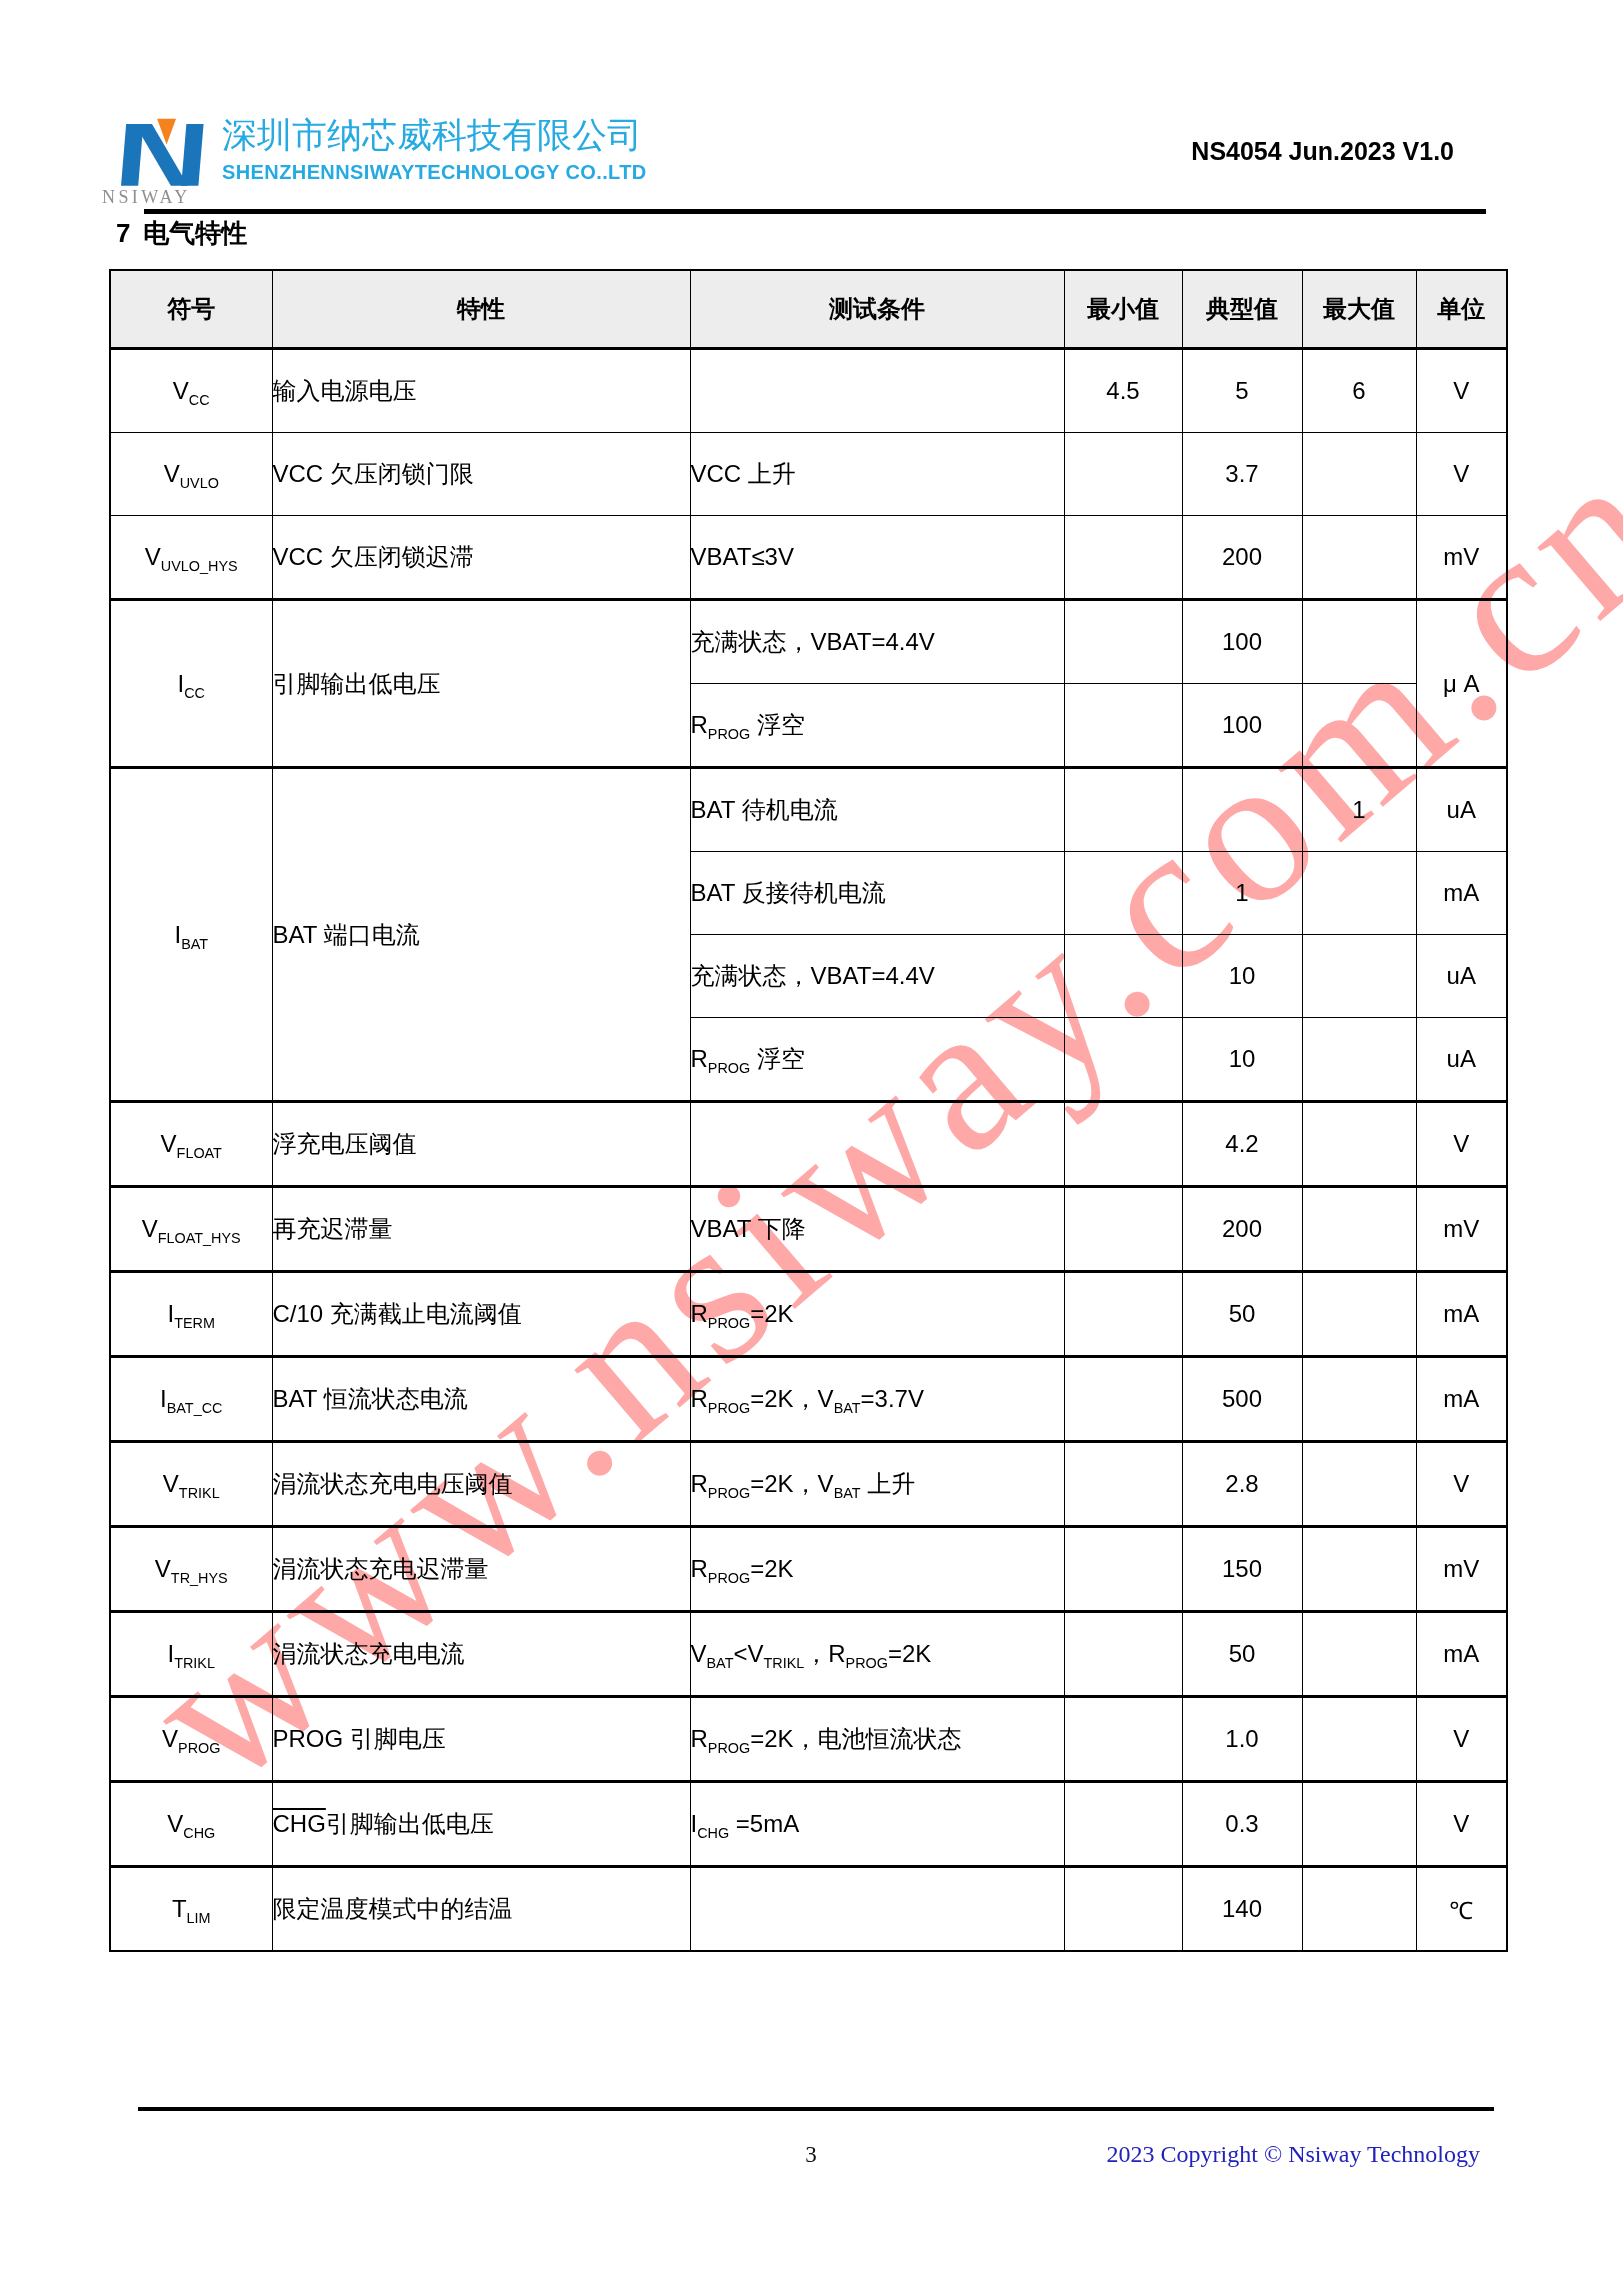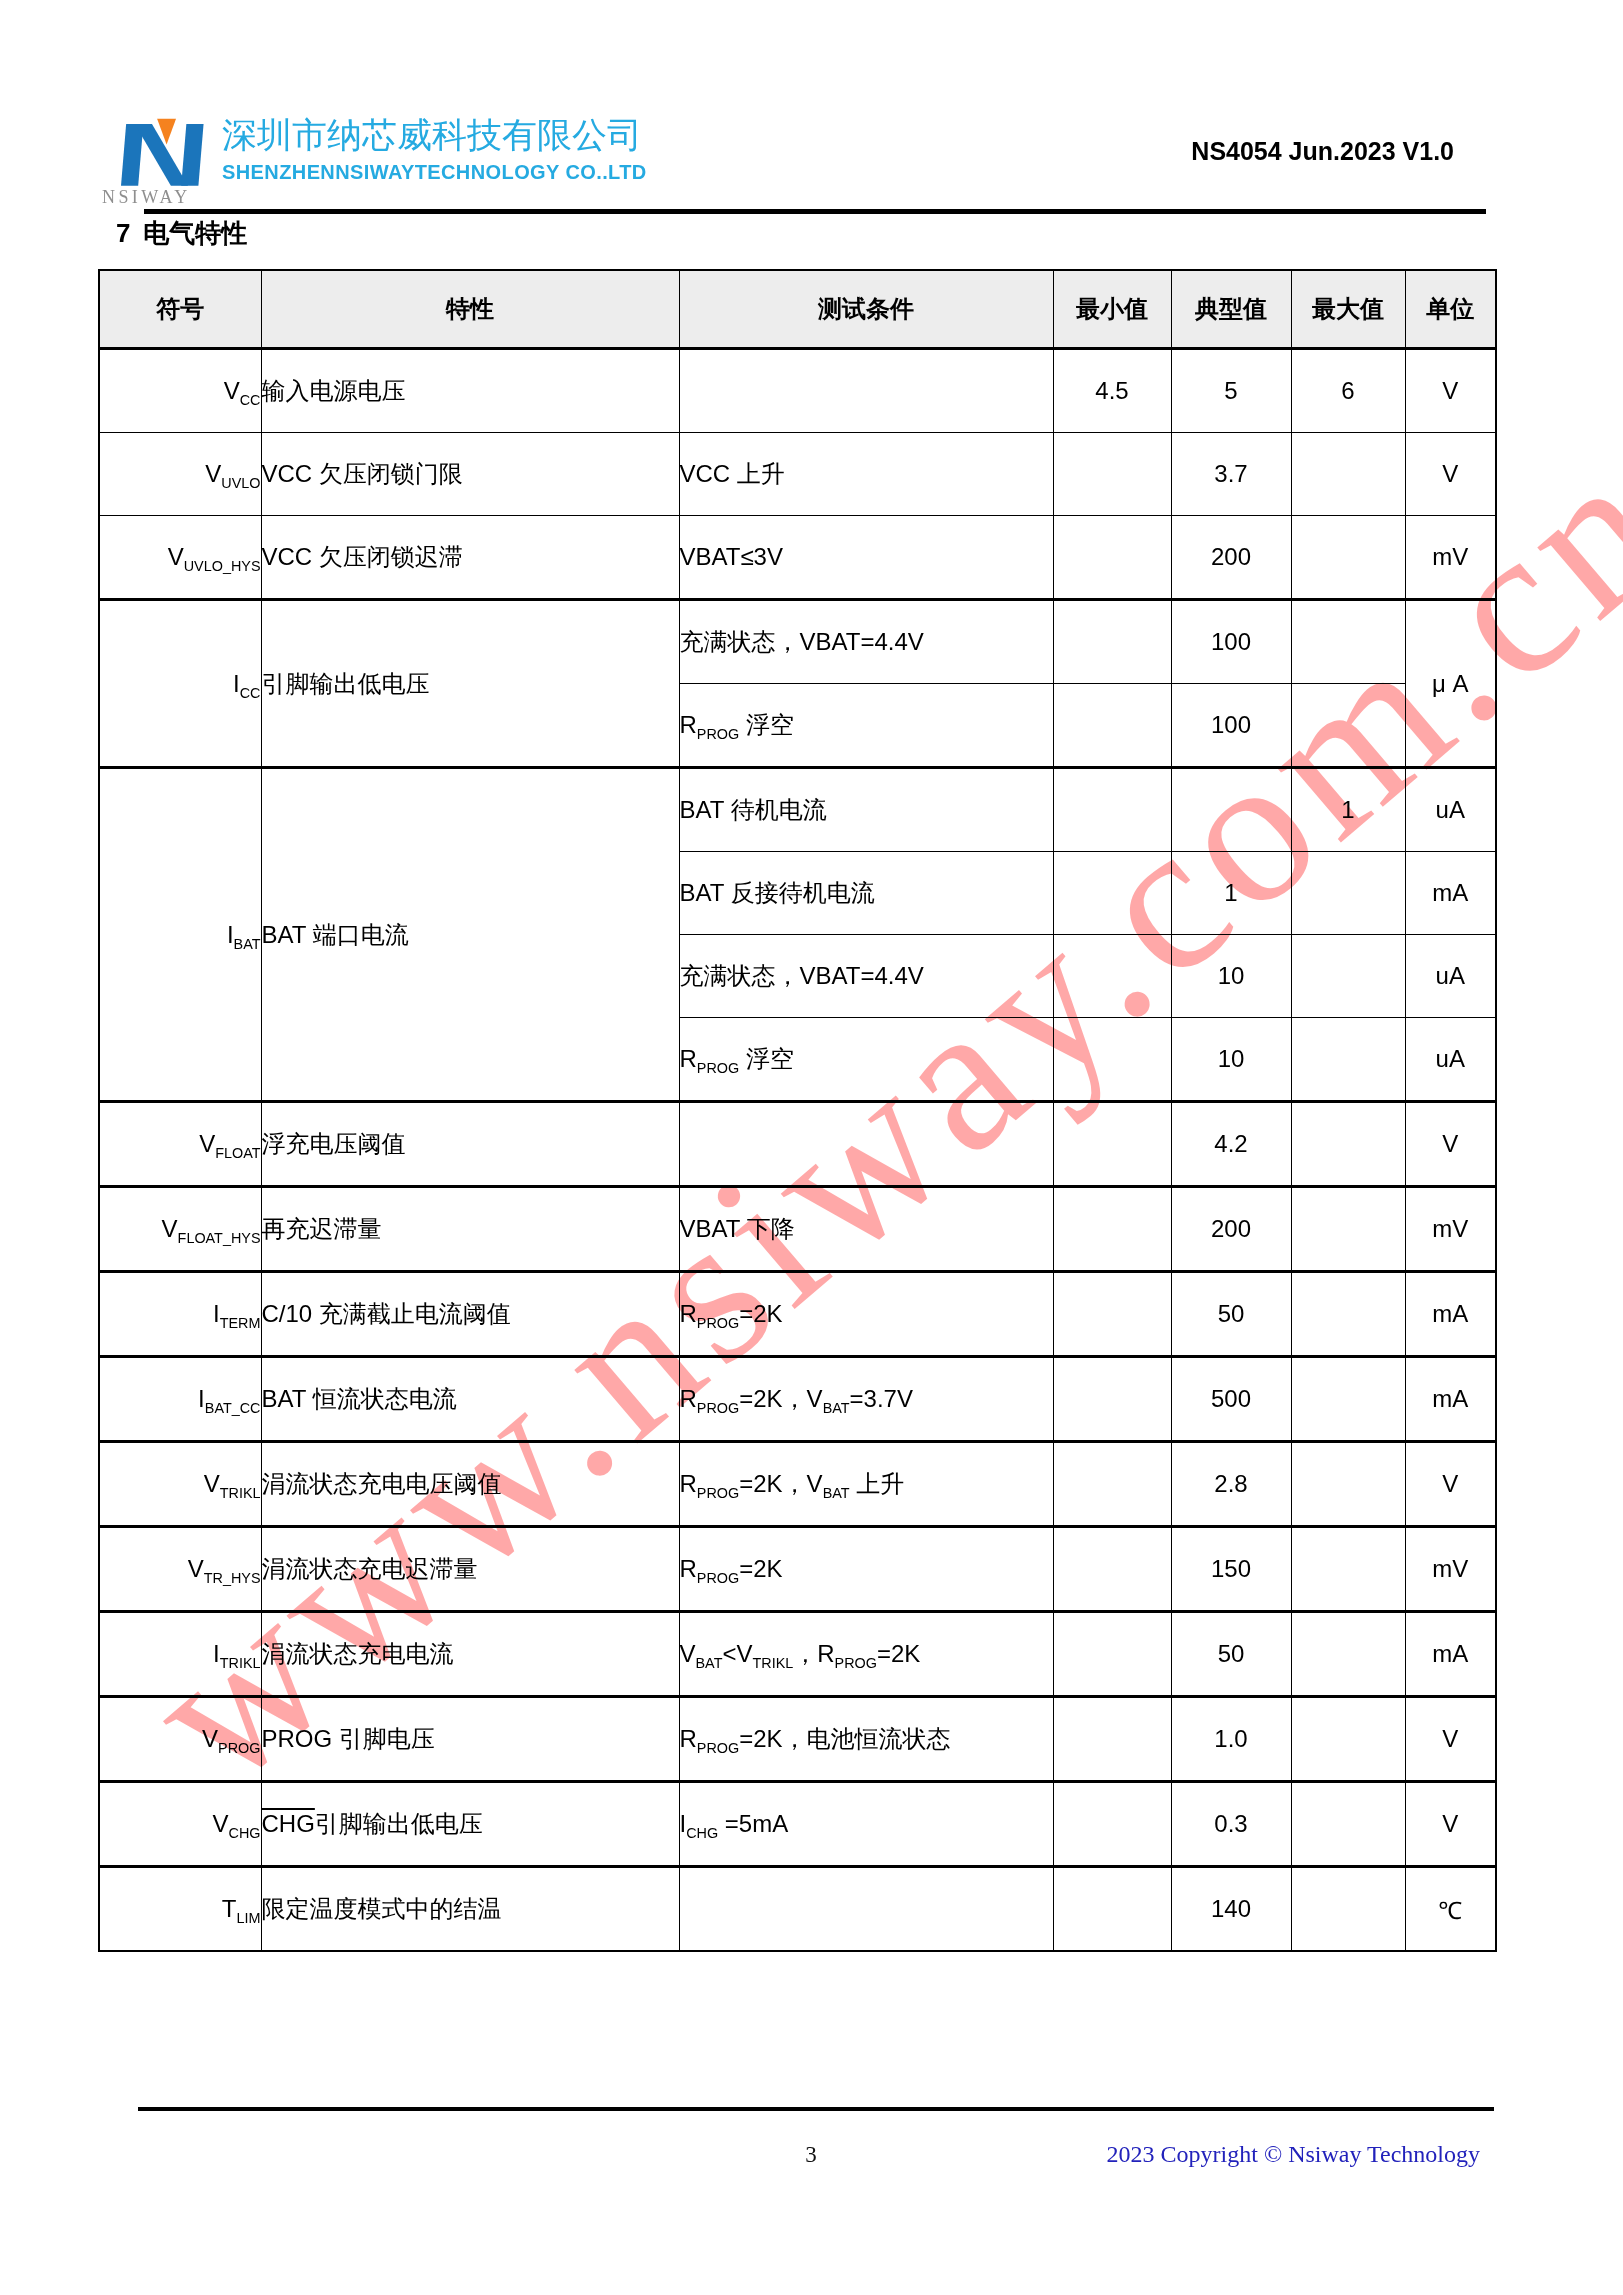--- a/index.html
+++ b/index.html
@@ -24,31 +24,31 @@
     font-family:"Liberation Serif", serif;font-size:18px;
     letter-spacing:3.4px;color:#8f8f8f;
   }
   .co-cn{position:absolute;left:222px;top:112px;font-size:35px;font-weight:normal;color:#25AAE1;}
   .co-en{position:absolute;left:222px;top:161px;font-size:20px;font-weight:bold;color:#25AAE1;letter-spacing:0.4px;}
   .doc-ref{position:absolute;top:137px;right:169px;font-size:25px;font-weight:bold;color:#000;}
   .hdr-rule{position:absolute;left:144px;top:209px;width:1342px;height:5px;background:#000;}
   
   .sec-title{position:absolute;left:116px;top:216px;font-size:26px;font-weight:bold;display:flex;gap:12.7px;align-items:baseline;}
   
-  .tbl-wrap{position:absolute;left:98px;top:269px;}
+  .tbl-wrap{position:absolute;left:109px;top:269px;}
   table.spec{border-collapse:collapse;table-layout:fixed;border:2.5px solid #000;background:transparent;}
   table.spec th{
     height:76px;background:#EDEDED;border:1.7px solid #000;border-bottom:3.4px solid #000;
     font-size:24px;font-weight:bold;text-align:center;padding:0;
   }
   table.spec td{height:82px;border:1.7px solid #000;padding:0;font-size:24px;background:transparent;}
   table.spec tr.thick td{border-top:3.4px solid #000;}
   td.l{text-align:left;padding-left:18.6px;}
   td.val{font-size:22px;text-align:center;}
-  td.sym{font-size:23px;text-align:right;}
+  td.sym{font-size:23px;text-align:center;}
   sub{font-size:0.6em;line-height:0;}
   .ovl{text-decoration:overline;}
   
   .ftr-rule{position:absolute;left:138px;top:2107px;width:1356px;height:4.2px;background:#000;}
   .page-num{
     position:absolute;left:112px;top:2142px;width:1398px;text-align:center;
     font-family:"Liberation Serif", serif;font-size:23px;color:#111;
   }
   .copyright{
     position:absolute;top:2141px;right:143px;

